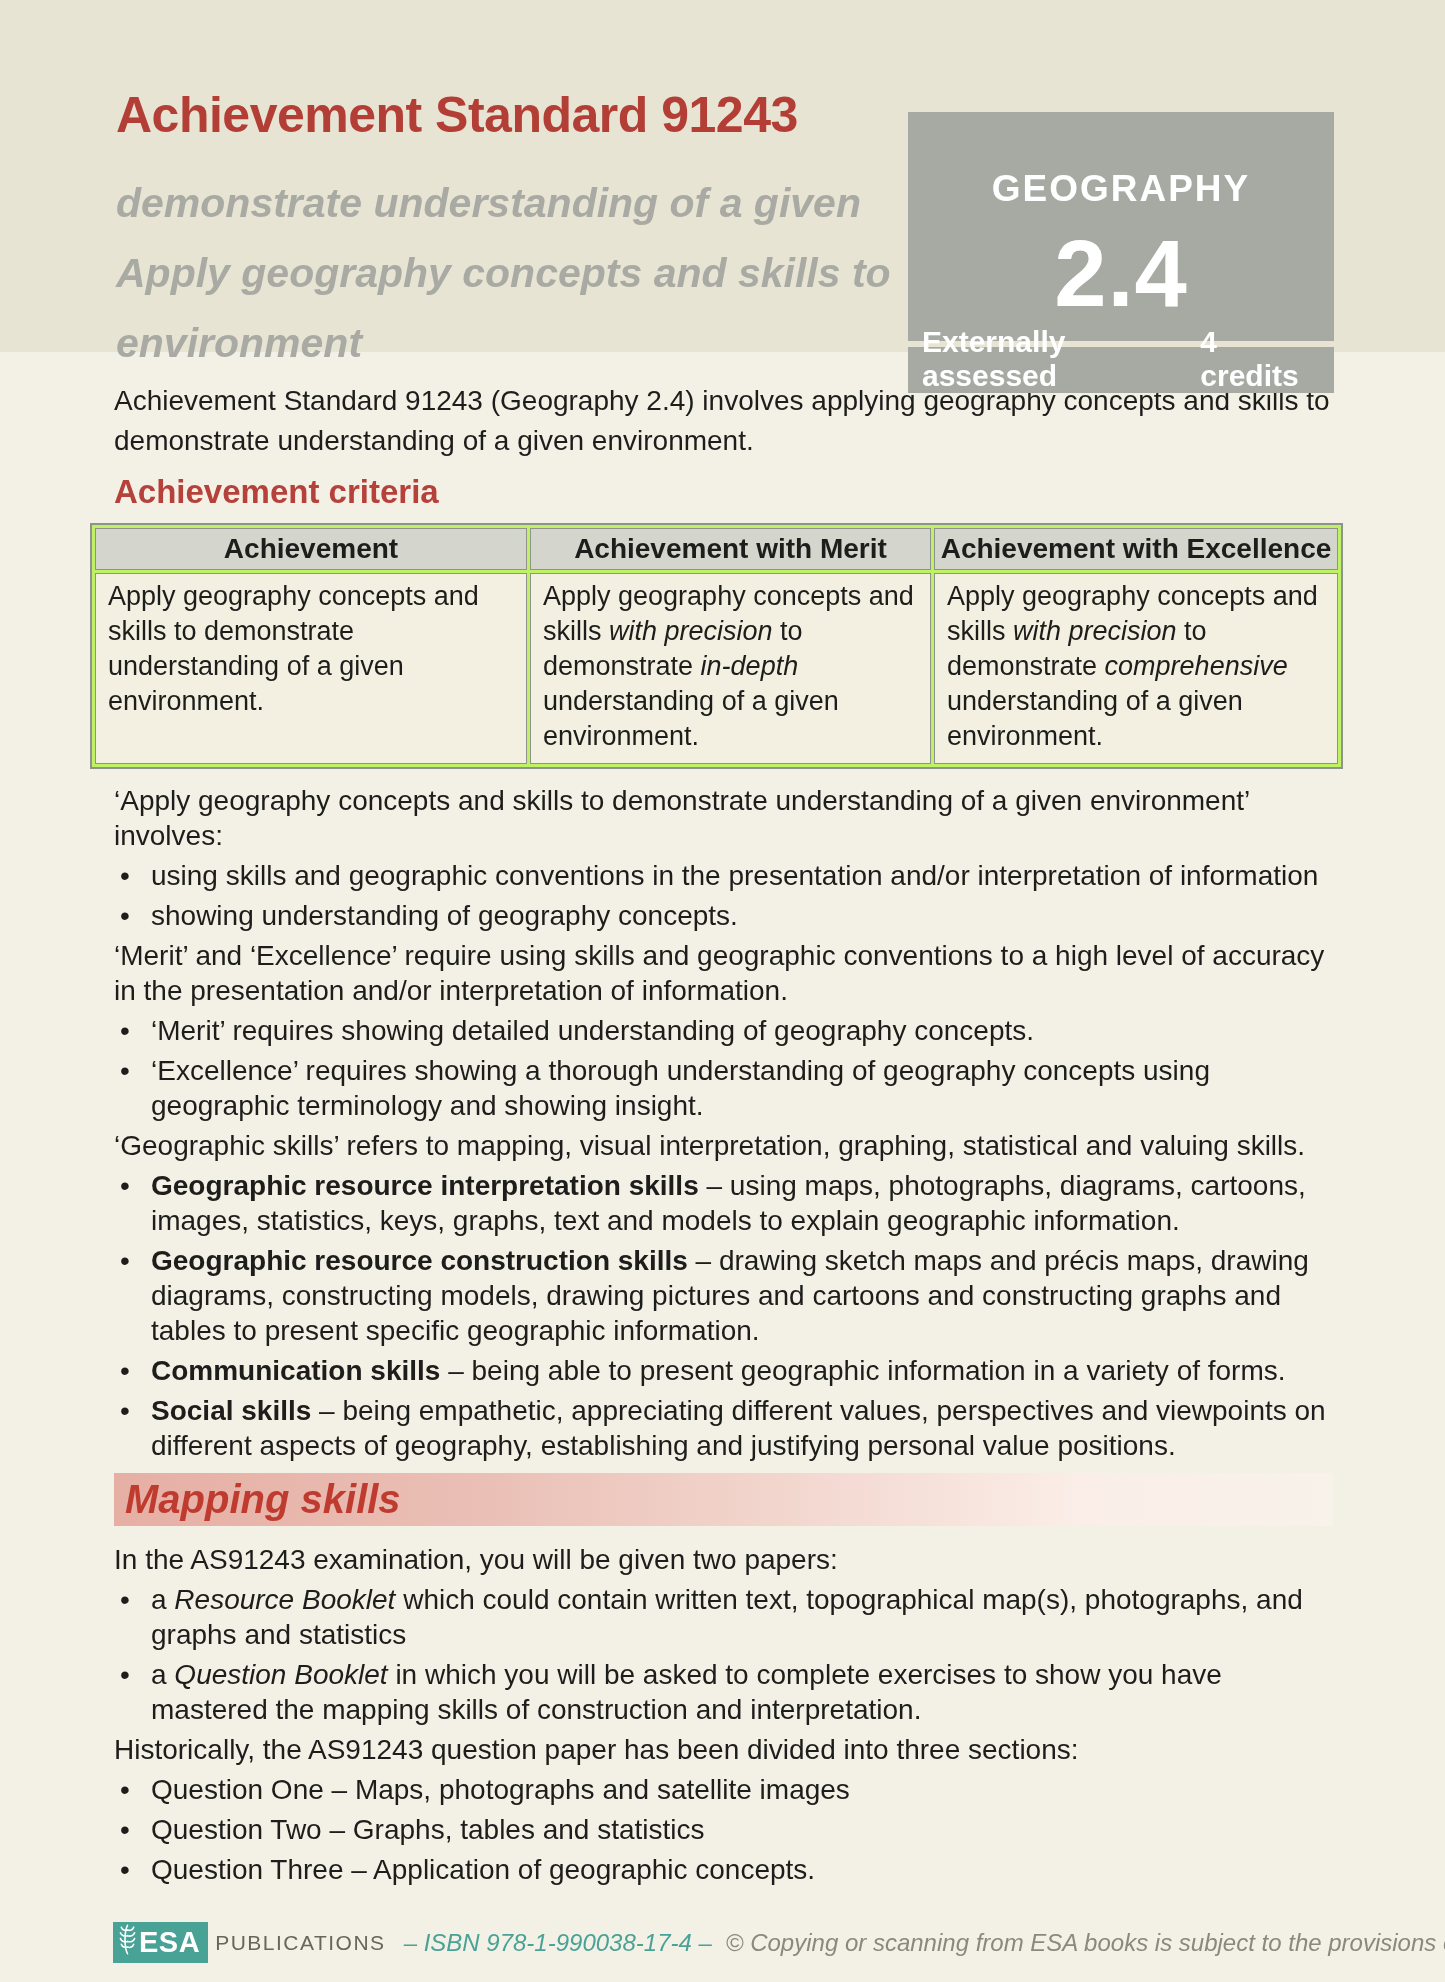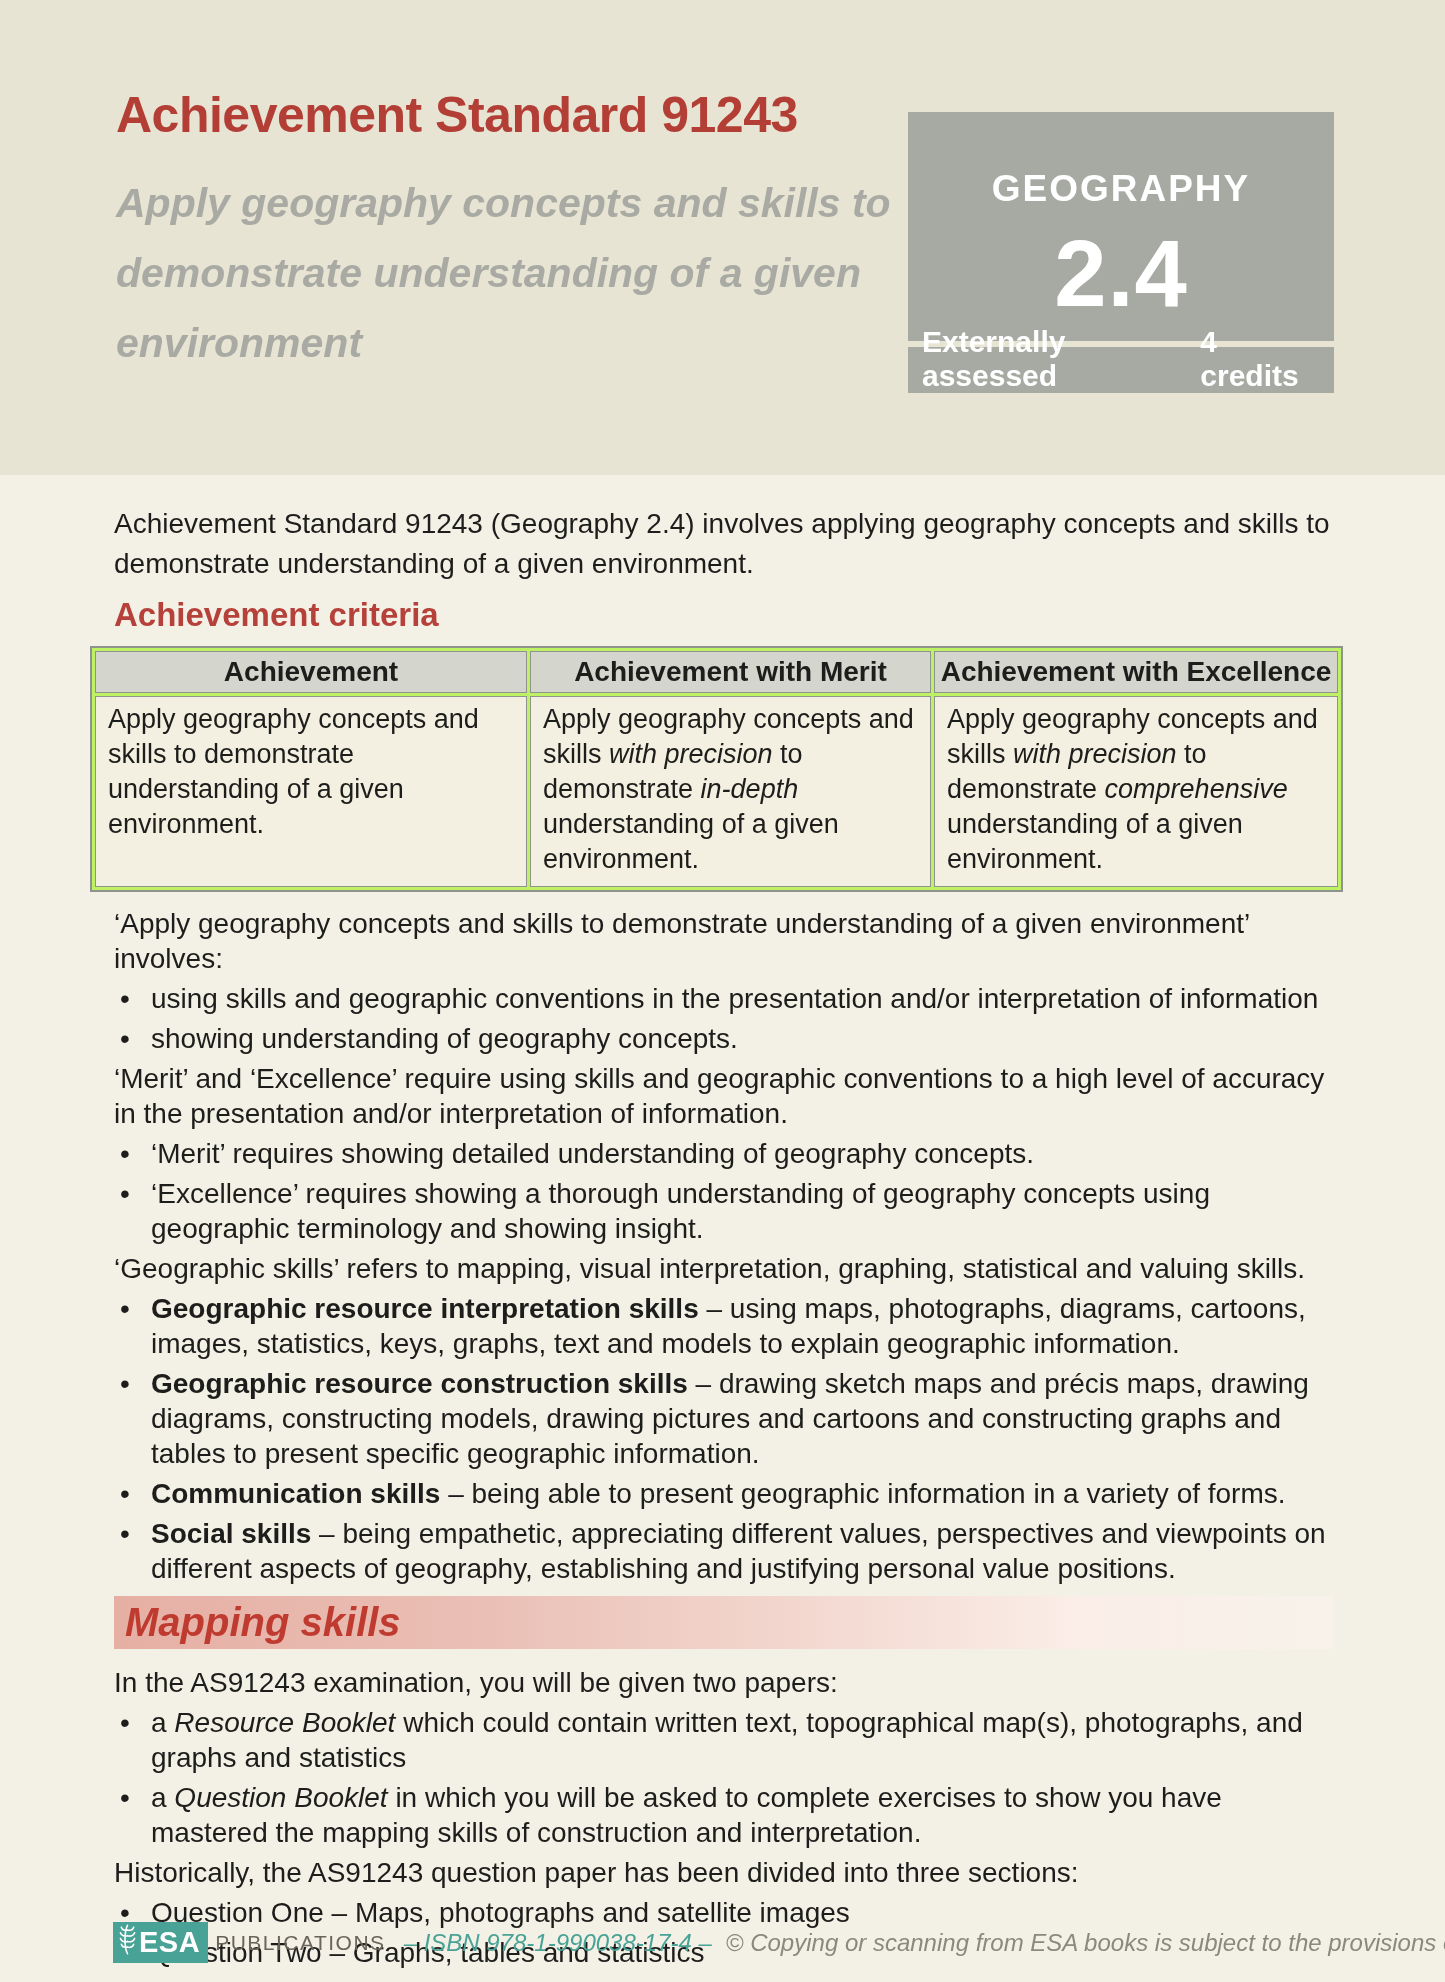--- a/index.html
+++ b/index.html
@@ -1,20 +1,20 @@
 <!DOCTYPE html>
 <html><head>
 <meta charset="utf-8">
 <style>
   html,body{margin:0;padding:0;background:#ccc;}
   .page{position:relative;width:1445px;height:1982px;background:#f3f1e6;
         font-family:"Liberation Sans",sans-serif;color:#1d1d1b;overflow:hidden;}
 
   
-  .header{position:relative;height:475px;background:#e8e4d3;}
+  .header{position:relative;height:352px;background:#e8e4d3;}
   .page-title{position:absolute;left:116px;top:86px;font-size:50px;font-weight:700;
               color:#b23e36;letter-spacing:-0.5px;white-space:nowrap;}
   .page-subtitle{position:absolute;left:116px;top:168px;font-size:41px;line-height:70px;
                  font-style:italic;font-weight:600;color:#a8aaa3;}
   .badge{position:absolute;left:908px;top:112px;width:426px;height:229px;background:#a6aaa3;
          color:#fff;text-align:center;box-sizing:border-box;}
   .badge-subject{margin-top:56px;font-size:37px;font-weight:700;letter-spacing:2px;}
   .badge-code{margin-top:10px;font-size:94px;font-weight:700;letter-spacing:1px;}
   .badge-bar{position:absolute;left:908px;top:347px;width:426px;height:46px;background:#a6aaa3;
              color:#fff;display:flex;align-items:flex-end;justify-content:space-between;
@@ -55,22 +55,22 @@
   .copyright{color:#8b887c;font-style:italic;font-size:24px;margin-left:14px;}
 </style>
 </head>
 <body>
 
 <div class="page">
 
   <div class="header">
     <div class="page-title">Achievement Standard 91243</div>
     <div class="page-subtitle">
+      <div>demonstrate understanding of a given</div>
       <div>Apply geography concepts and skills to</div>
-      <div>demonstrate understanding of a given</div>
       <div>environment</div>
     </div>
     <div class="badge">
       <div class="badge-subject">GEOGRAPHY</div>
       <div class="badge-code">2.4</div>
     </div>
     <div class="badge-bar">
       <span>Externally assessed</span>
       <span>4 credits</span>
     </div>

